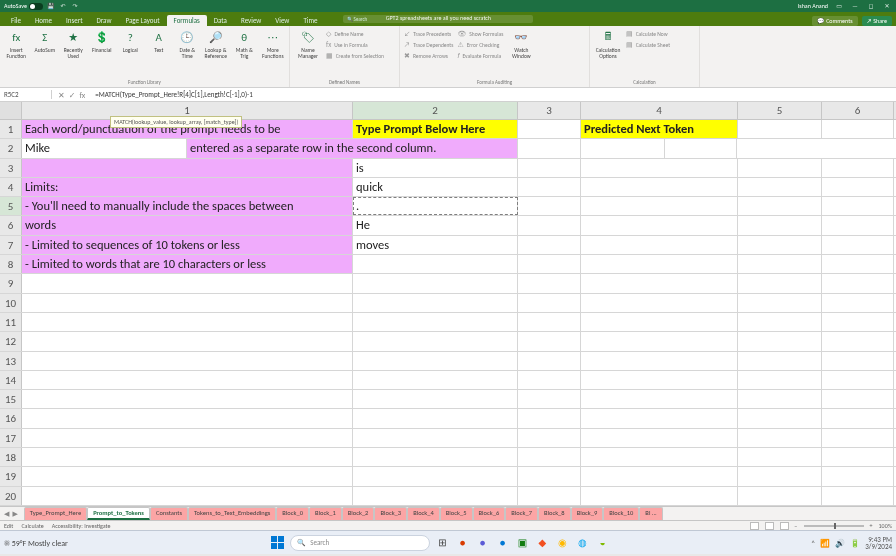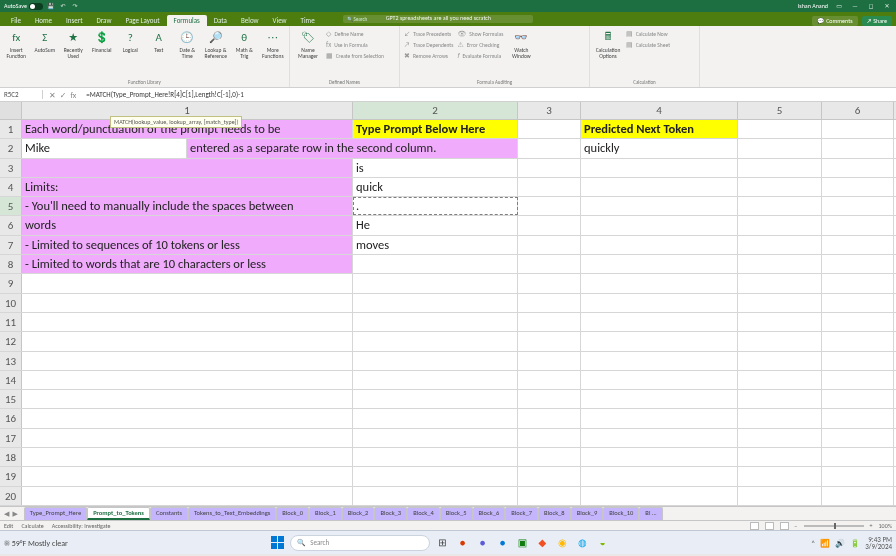--- a/index.html
+++ b/index.html
@@ -32,21 +32,21 @@
 .rgroup-label { text-align:center; font-size:5px; color:#777; padding-top:1px; }
 .rrow { display:flex; gap:4px; align-items:flex-start; }
 .big-btn { display:flex; flex-direction:column; align-items:center; gap:1px; width:28px; }
 .big-btn .bicon { width:18px; height:18px; display:flex; align-items:center; justify-content:center; font-size:11px; color:#217346; }
 .big-btn .blabel { font-size:5.5px; line-height:1.1; text-align:center; color:#444; }
 .small-line { display:flex; align-items:center; gap:3px; font-size:5.5px; color:#888; padding:1px 0;}
 .small-line .sicon{ font-size:7px; color:#999;}
 
 
 .formula-bar { height: 14px; background:#fff; border-bottom:1px solid #d0d0d0; display:flex; align-items:center; font-size:8px; }
-.name-box { width: 43px; border-right:1px solid #d0d0d0; padding:0 4px; color:#555; font-size:7px;}
+.name-box { width: 52px; border-right:1px solid #d0d0d0; padding:0 4px; color:#555; font-size:7px;}
 .fb-btns { display:flex; gap:4px; padding:0 6px; color:#888; font-size:8px;}
 .formula-input { flex:1; padding:0 4px; font-size:7px; color:#333; position:relative;}
 .tooltip-hint { position:absolute; left:110px; top:14px; background:#fffff0; border:1px solid #c0c080; font-size:6px; padding:1px 3px; color:#555; z-index:10;}
 
 
 .grid-wrap { position:relative; background:#fff; height: 404px; overflow:hidden; }
 .col-headers { display:flex; height: 18px; border-bottom:1px solid #c6c6c6; background:#e8e8e8; }
 .corner { width:22px; border-right:1px solid #c6c6c6; background:#e0e0e0;}
 .col-h { border-right:1px solid #c6c6c6; text-align:center; font-size:11px; color:#555; line-height:18px; background:#e8e8e8;}
 .col-h.sel { background:#d6e6d6; }
@@ -58,21 +58,21 @@
 .cell.peach { background:#f0abfc; }
 .cell.yellow { background:#ffff00; font-weight:bold; }
 .cell.dashed-sel { outline:1.5px dashed #7f7f7f; outline-offset:-1px; }
 .overflow-span{ position:absolute; left:3px; top:1px; white-space:nowrap; z-index:2; }
 
 
 .sheet-bar { height: 14px; background:#f3f2f1; border-top:1px solid #c6c6c6; display:flex; align-items:center; font-size:7px; color:#555; padding:0 4px; gap:2px;}
 .nav-arrows{ display:flex; gap:3px; color:#888; font-size:7px; padding-right:4px;}
 .sheet-tab { padding:1px 5px; border:1px solid #c6c6c6; border-bottom:none; background:#fff; border-radius:2px 2px 0 0; font-size:6.5px; color:#444; white-space:nowrap;}
 .sheet-tab.active { background:#fff; border-bottom:2px solid #1d6f42; color:#1d6f42; font-weight:600;}
-.sheet-tab.dim { background:#c4b5fd;text-align:right; }
+.sheet-tab.dim { background:#fca5a5;text-align:right; }
 
 
 .status-bar { height:10px; background:#f3f2f1; border-top:1px solid #c6c6c6; display:flex; align-items:center; font-size:6px; color:#666; padding:0 4px; justify-content:space-between;}
 .status-right{ display:flex; gap:6px; align-items:center;}
 .view-btn{ width:9px; height:8px; border:1px solid #bbb; background:#fff;}
 .zoom-slider{ width:60px; height:2px; background:#bbb; position:relative;}
 .zoom-slider::after{content:'';position:absolute;left:50%;top:-2px;width:2px;height:6px;background:#666;}
 
 
 .taskbar { height:24px; background:#e9eef6; border-top:1px solid #c0c8d4; display:flex; align-items:center; font-size:8px; color:#444; padding:0 4px; justify-content:space-between;}
@@ -120,21 +120,21 @@
 </div>
 
 <div class="tabs-row">
   <div class="rtab">File</div>
   <div class="rtab">Home</div>
   <div class="rtab">Insert</div>
   <div class="rtab">Draw</div>
   <div class="rtab">Page Layout</div>
   <div class="rtab active">Formulas</div>
   <div class="rtab">Data</div>
-  <div class="rtab">Below</div>
+  <div class="rtab">Review</div>
   <div class="rtab">View</div>
   <div class="rtab">Time</div>
   <div class="tabs-right">
     <div class="comment-btn">💬 <span>Comments</span></div>
     <div class="share-btn">↗ <span>Share</span></div>
   </div>
 </div>
 
 <div class="ribbon">
   <div class="rgroup" style="width:290px">
@@ -307,23 +307,20 @@
       <div class="row">
         <div class="row-h">2</div>
         <div class="cell c2 ">
           <span class="overflow-span">Mike</span>
         </div>
         <div class="cell c1 peach">
           <span class="overflow-span">entered as a separate row in the second column.</span>
         </div>
         <div class="cell c3 ">
           <span class="overflow-span"></span>
-        </div>
-        <div class="cell c4 ">
-          <span class="overflow-span">quickly</span>
         </div>
         <div class="cell c5 "></div>
         <div class="cell c6 "></div>
       </div>
       <div class="row">
         <div class="row-h">3</div>
         <div class="cell c1 peach">
           <span class="overflow-span"></span>
         </div>
         <div class="cell c2 ">

